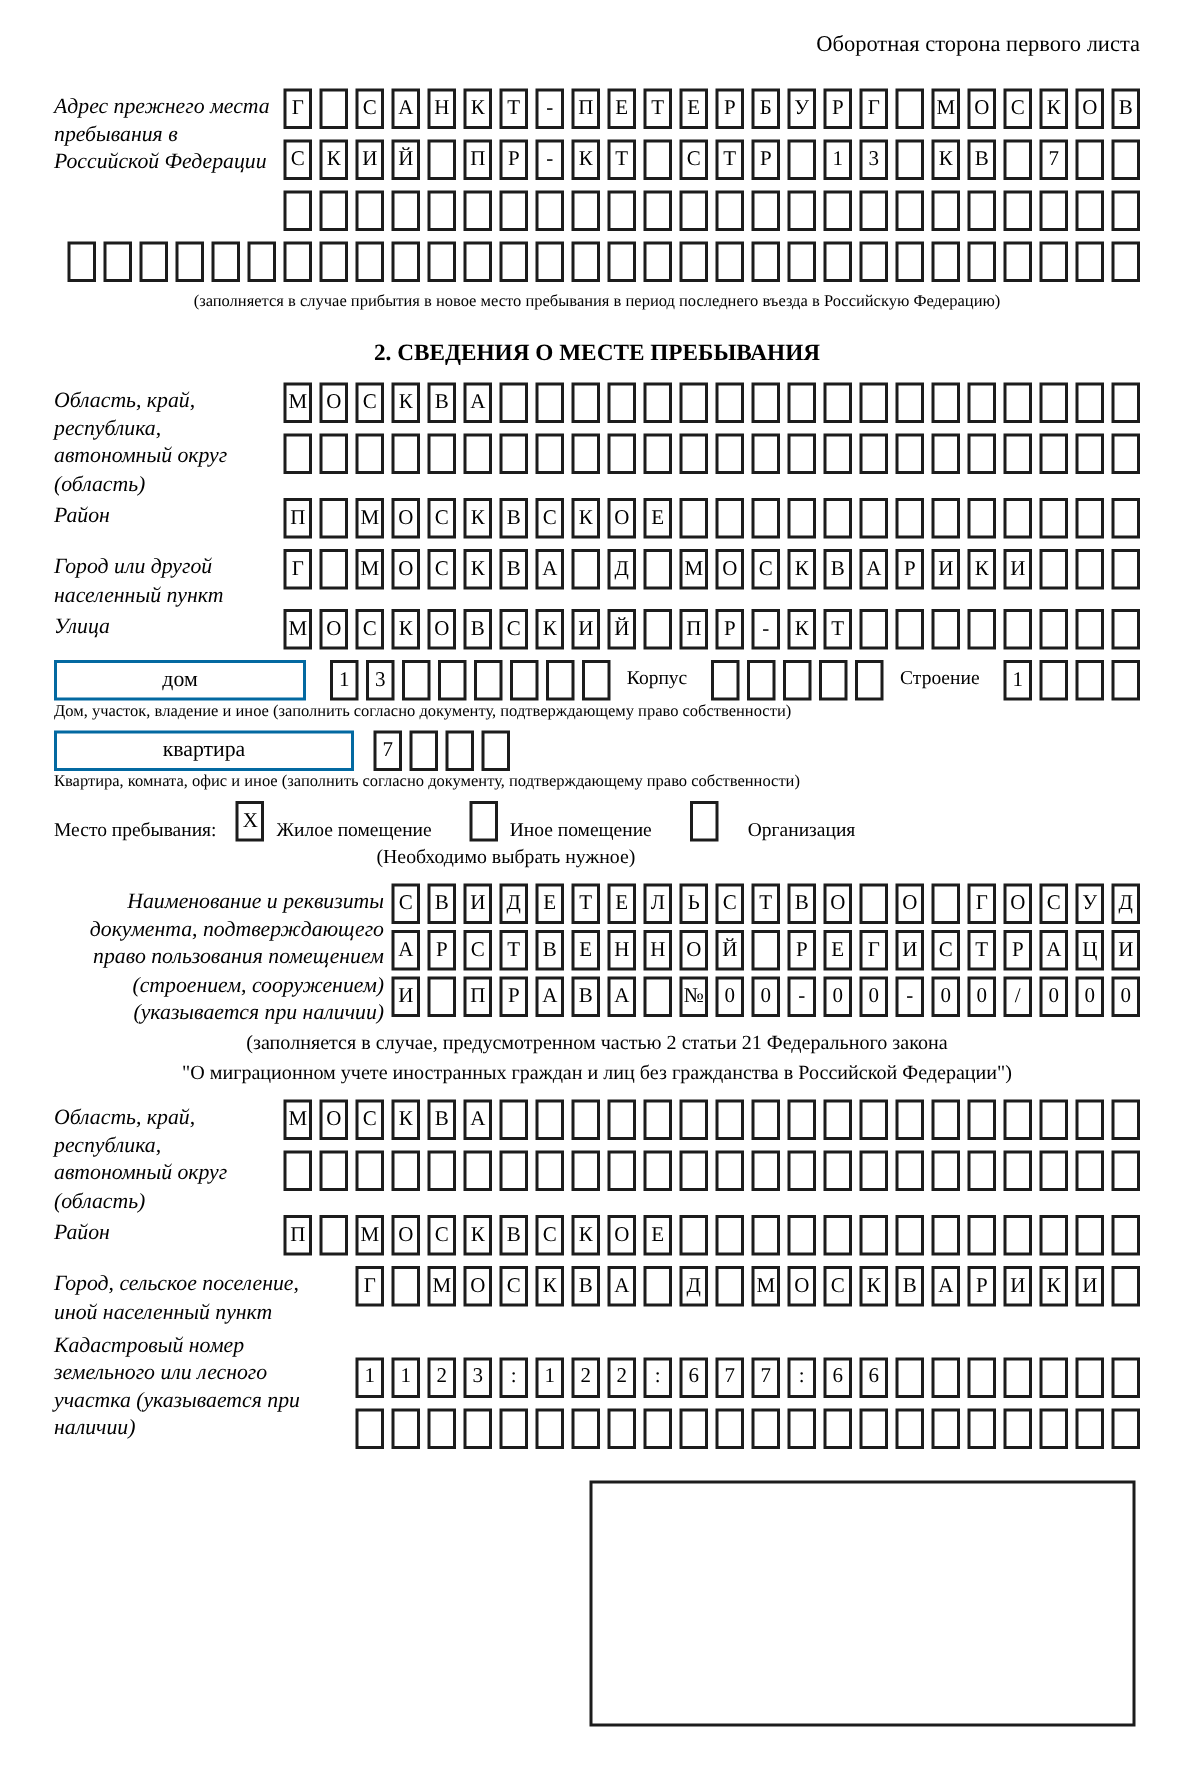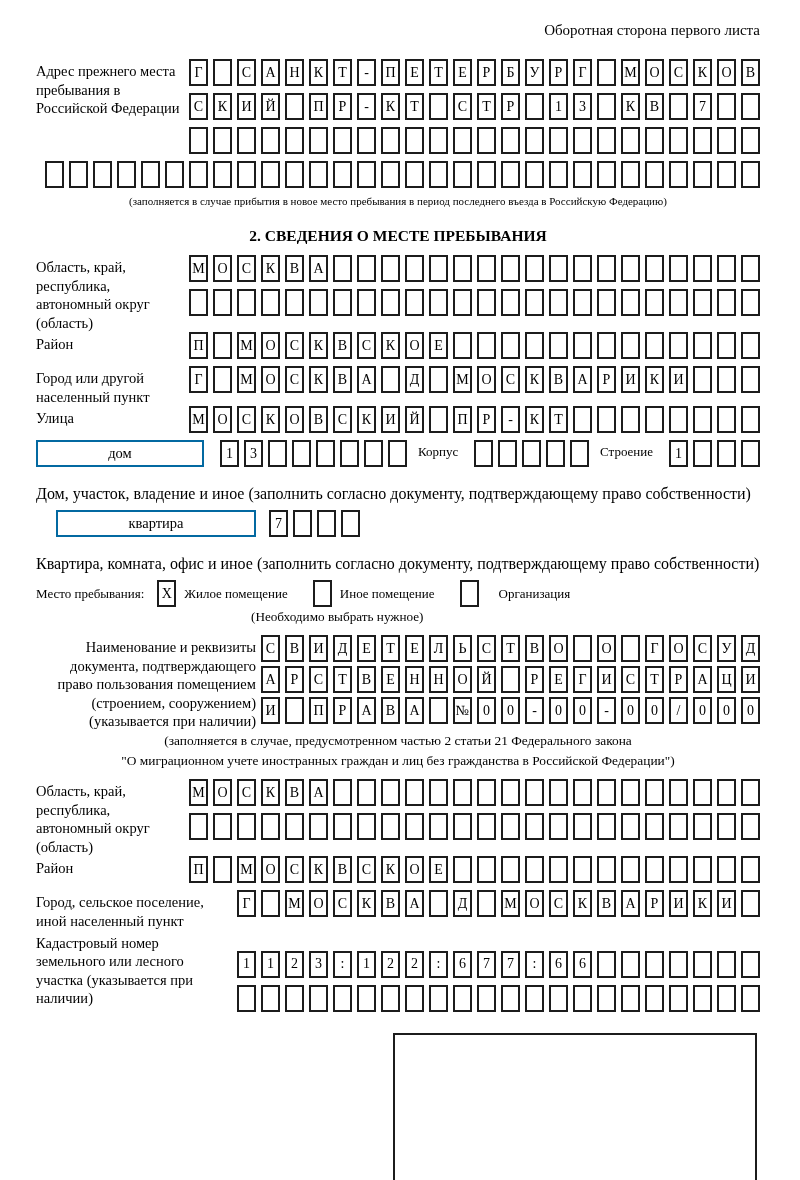--- a/index.html
+++ b/index.html
@@ -1,29 +1,29 @@
 <!DOCTYPE html>
 <html><head>
 <meta charset="utf-8">
 <style>
   html,body{margin:0;padding:0;background:#fff;}
   body{width:800px;height:1180px;box-sizing:border-box;overflow:hidden;
        font-family:"Liberation Serif","DejaVu Serif",serif;color:#000;}
   .page{box-sizing:border-box;width:800px;height:1019px;padding:22px 40px 0 36px;}
   .hdr{ text-align:right;font-size:15px;margin-bottom:20px;}
   .row{display:flex;align-items:flex-start;}
-  .lbl{font-size:14.5px;line-height:1.28;flex:0 0 146px;padding-top:3px;}
+  .lbl{font-size:14.5px;line-height:1.28;flex:0 0 146px;padding-top:3px;font-style:italic;}
   .lbl-wide{flex:0 0 220px;text-align:right;}
   .lbl-med{flex:0 0 190px;}
   .cellcol{flex:1;display:flex;flex-direction:column;align-items:flex-end;}
   .cells{display:flex;justify-content:flex-end;margin-bottom:7px;}
   .cell{box-sizing:border-box;width:19px;height:27px;border:2px solid #1c1c1c;margin-left:5px;
         display:flex;align-items:center;justify-content:center;font-size:14px;flex:0 0 auto;}
   .note{font-size:11px;text-align:center;margin:0 0 20px 0;}
-  .note-left{font-size:16px;text-align:left;margin:18px 0 7px 0;}
+  .note-left{font-size:11px;text-align:left;margin:1px 0 7px 0;}
   .sect-title{font-size:15.5px;font-weight:bold;text-align:center;margin:4px 0 10px 0;}
   .widebox{box-sizing:border-box;border:2px solid #0369a1;height:27px;display:flex;
            align-items:center;justify-content:center;font-size:14.5px;}
   .inline-lbl{font-size:13px;padding-top:4px;}
   .gap8{width:8px;}.gap20{width:20px;}
   .mesto-note{font-size:13.2px;margin:2px 0 10px 215px;}
   .fact-note{font-size:13.4px;text-align:center;line-height:1.5;margin-bottom:8px;}
   .stamp{width:360px;height:160px;border:2px solid #1c1c1c;margin:14px 3px 0 auto;} .mt6{margin-top:6px;}
 </style>
 </head>
@@ -329,33 +329,33 @@
     <div class="inline-lbl">Строение</div>
     <div class="cells" style="margin-bottom:0;">
         <span class="cell">1</span>
         <span class="cell"></span>
         <span class="cell"></span>
         <span class="cell"></span>
       </div>
   </div>
   <div class="note-left">Дом, участок, владение и иное (заполнить согласно документу, подтверждающему право собственности)</div>
 
-  <div class="row" style="margin-bottom:0;margin-left:20px;">
+  <div class="row" style="margin-bottom:0;">
     <div class="widebox" style="width:200px;">квартира</div>
     <div class="gap8"></div>
     <div class="cells" style="margin-bottom:0;justify-content:flex-start;">
         <span class="cell">7</span>
         <span class="cell"></span>
         <span class="cell"></span>
         <span class="cell"></span>
       </div>
   </div>
   <div class="note-left">Квартира, комната, офис и иное (заполнить согласно документу, подтверждающему право собственности)</div>
 
-  <div class="row" style="align-items:center;margin-bottom:0;">
+  <div class="row" style="align-items:flex-end;margin-bottom:0;">
     <div class="inline-lbl" style="padding-top:0;">Место пребывания:</div>
     <div class="gap8"></div>
     <div class="cells" style="margin-bottom:0;">
         <span class="cell">X</span>
       </div>
     <div class="gap8"></div>
     <div class="inline-lbl" style="padding-top:0;">Жилое помещение</div>
     <div class="gap20"></div>
     <div class="cells" style="margin-bottom:0;">
         <span class="cell"></span>

